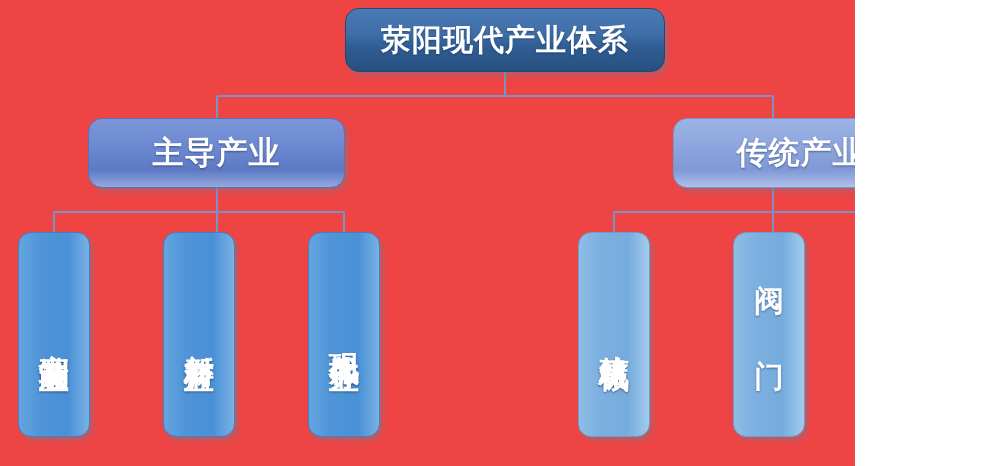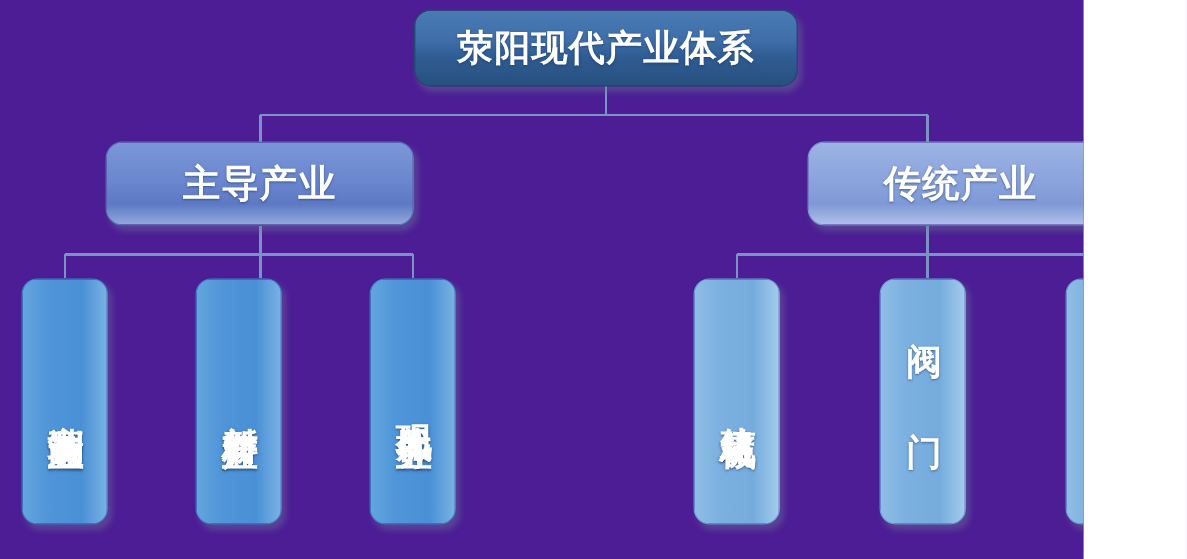--- a/index.html
+++ b/index.html
@@ -9,23 +9,22 @@
     background: #ffffff;
   }
   body {
     font-family: "Liberation Sans", "DejaVu Sans", sans-serif;
   }
 
   #canvas {
     position: relative;
     width: 855px;
     height: 466px;
-    background: #4c1d95;
+    background: #ef4444;
     overflow: hidden;
-    padding-left: 48px;
   }
 
   
   #connectors {
     position: absolute;
     left: 0;
     top: 0;
     width: 989px;
     height: 466px;
     pointer-events: none;

